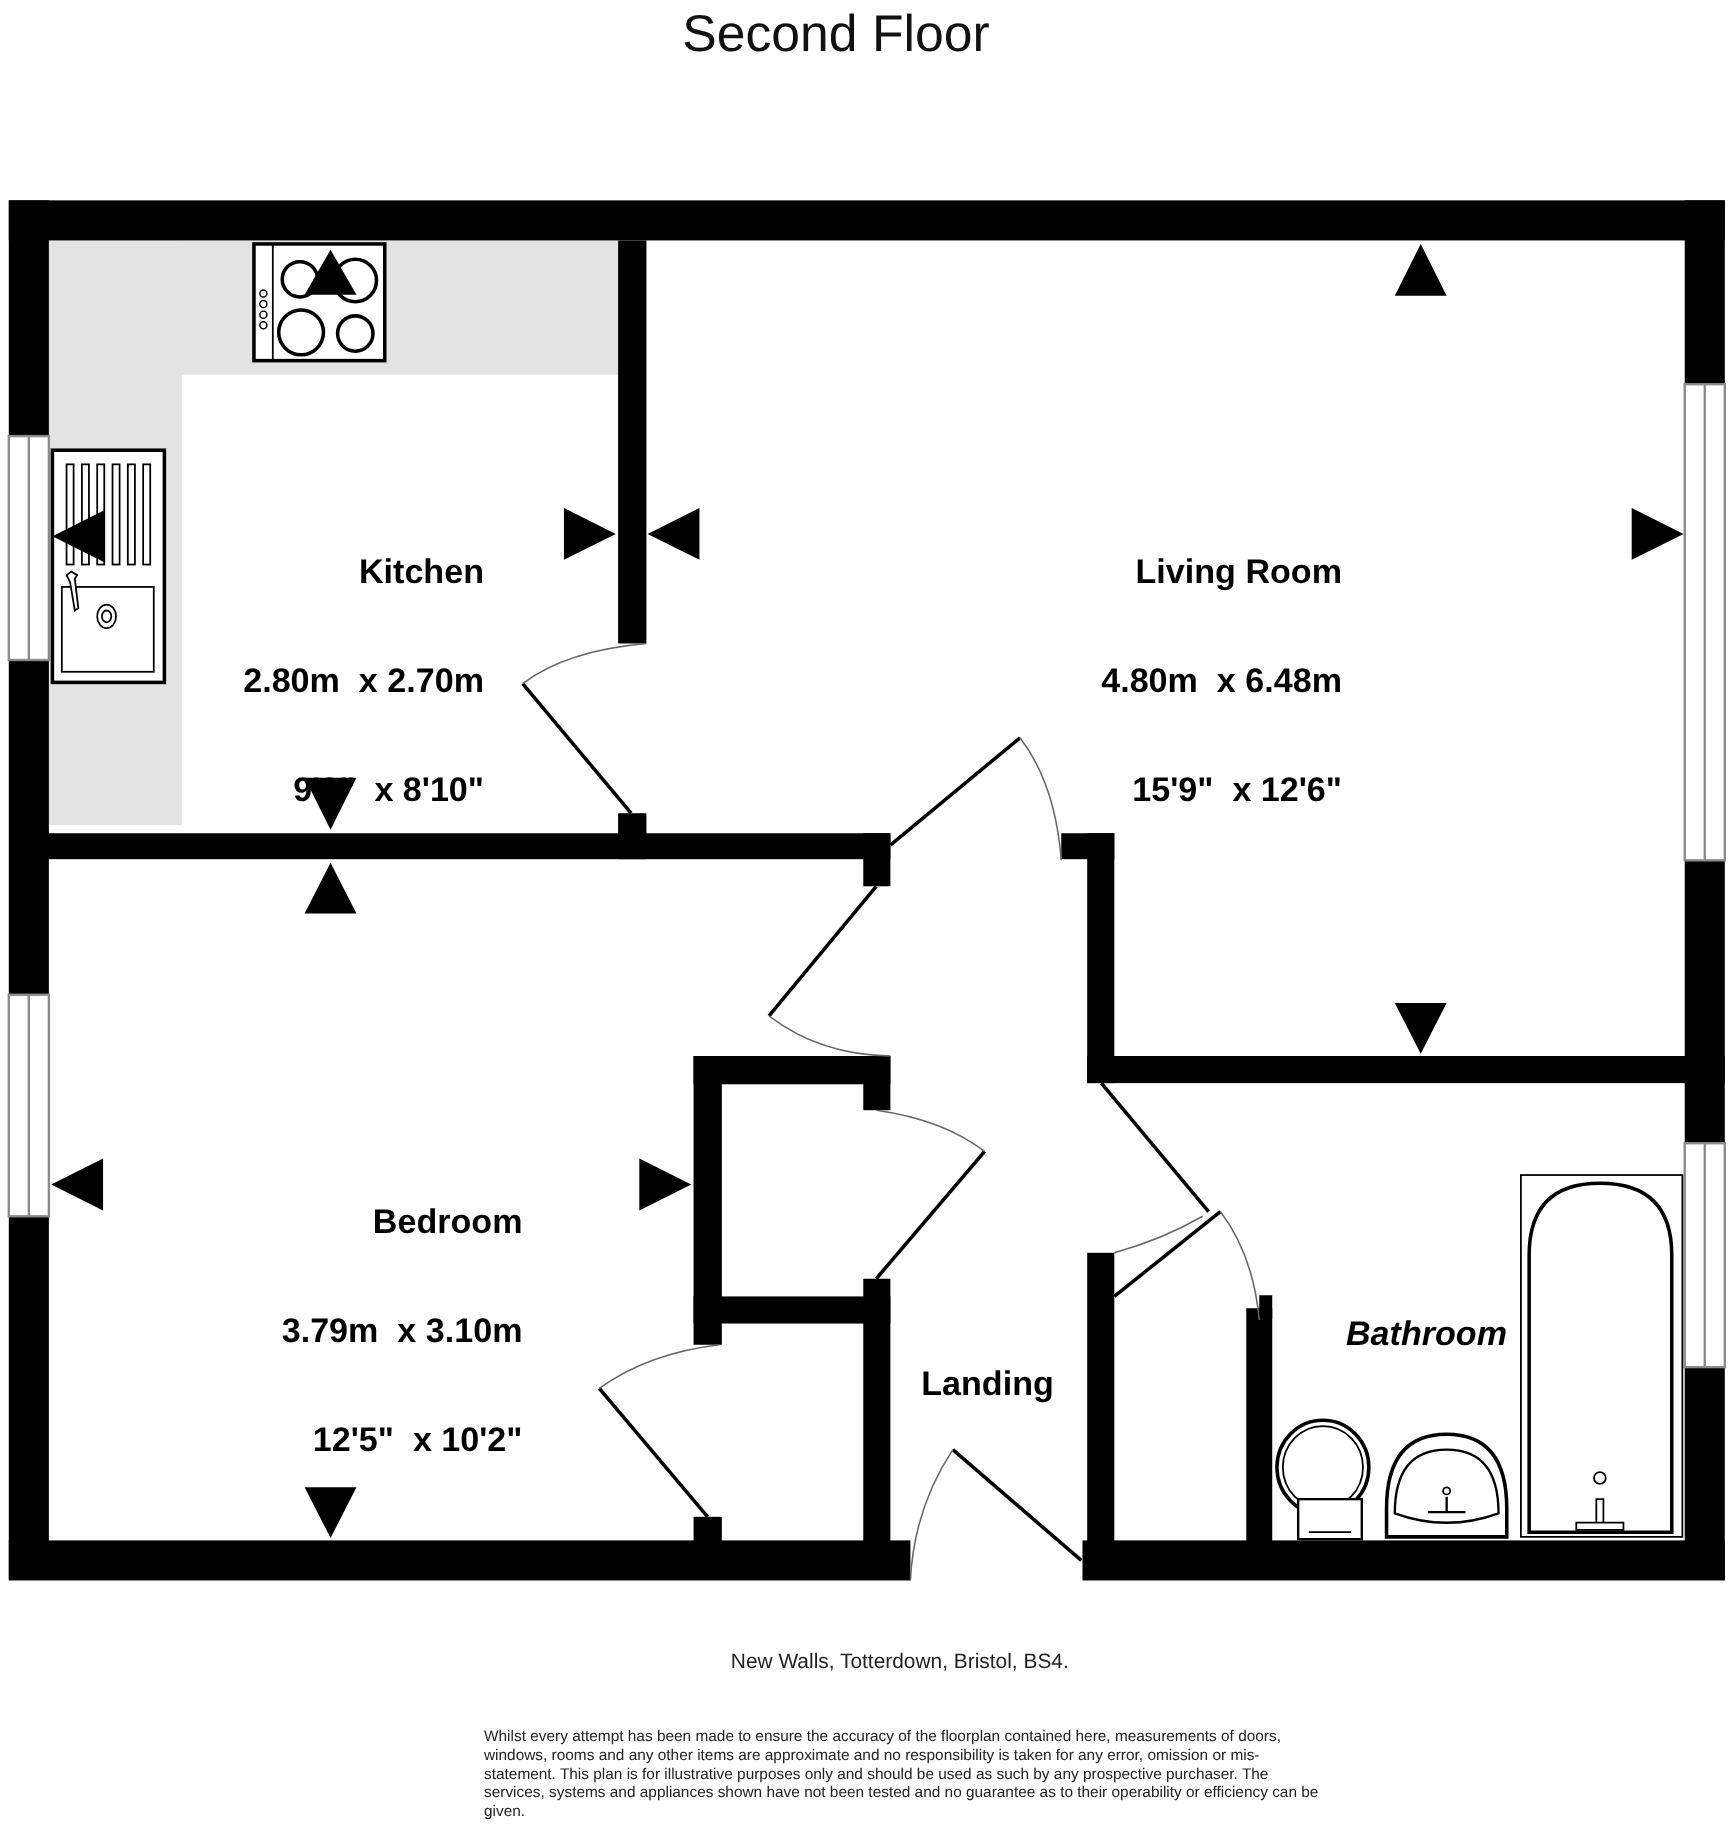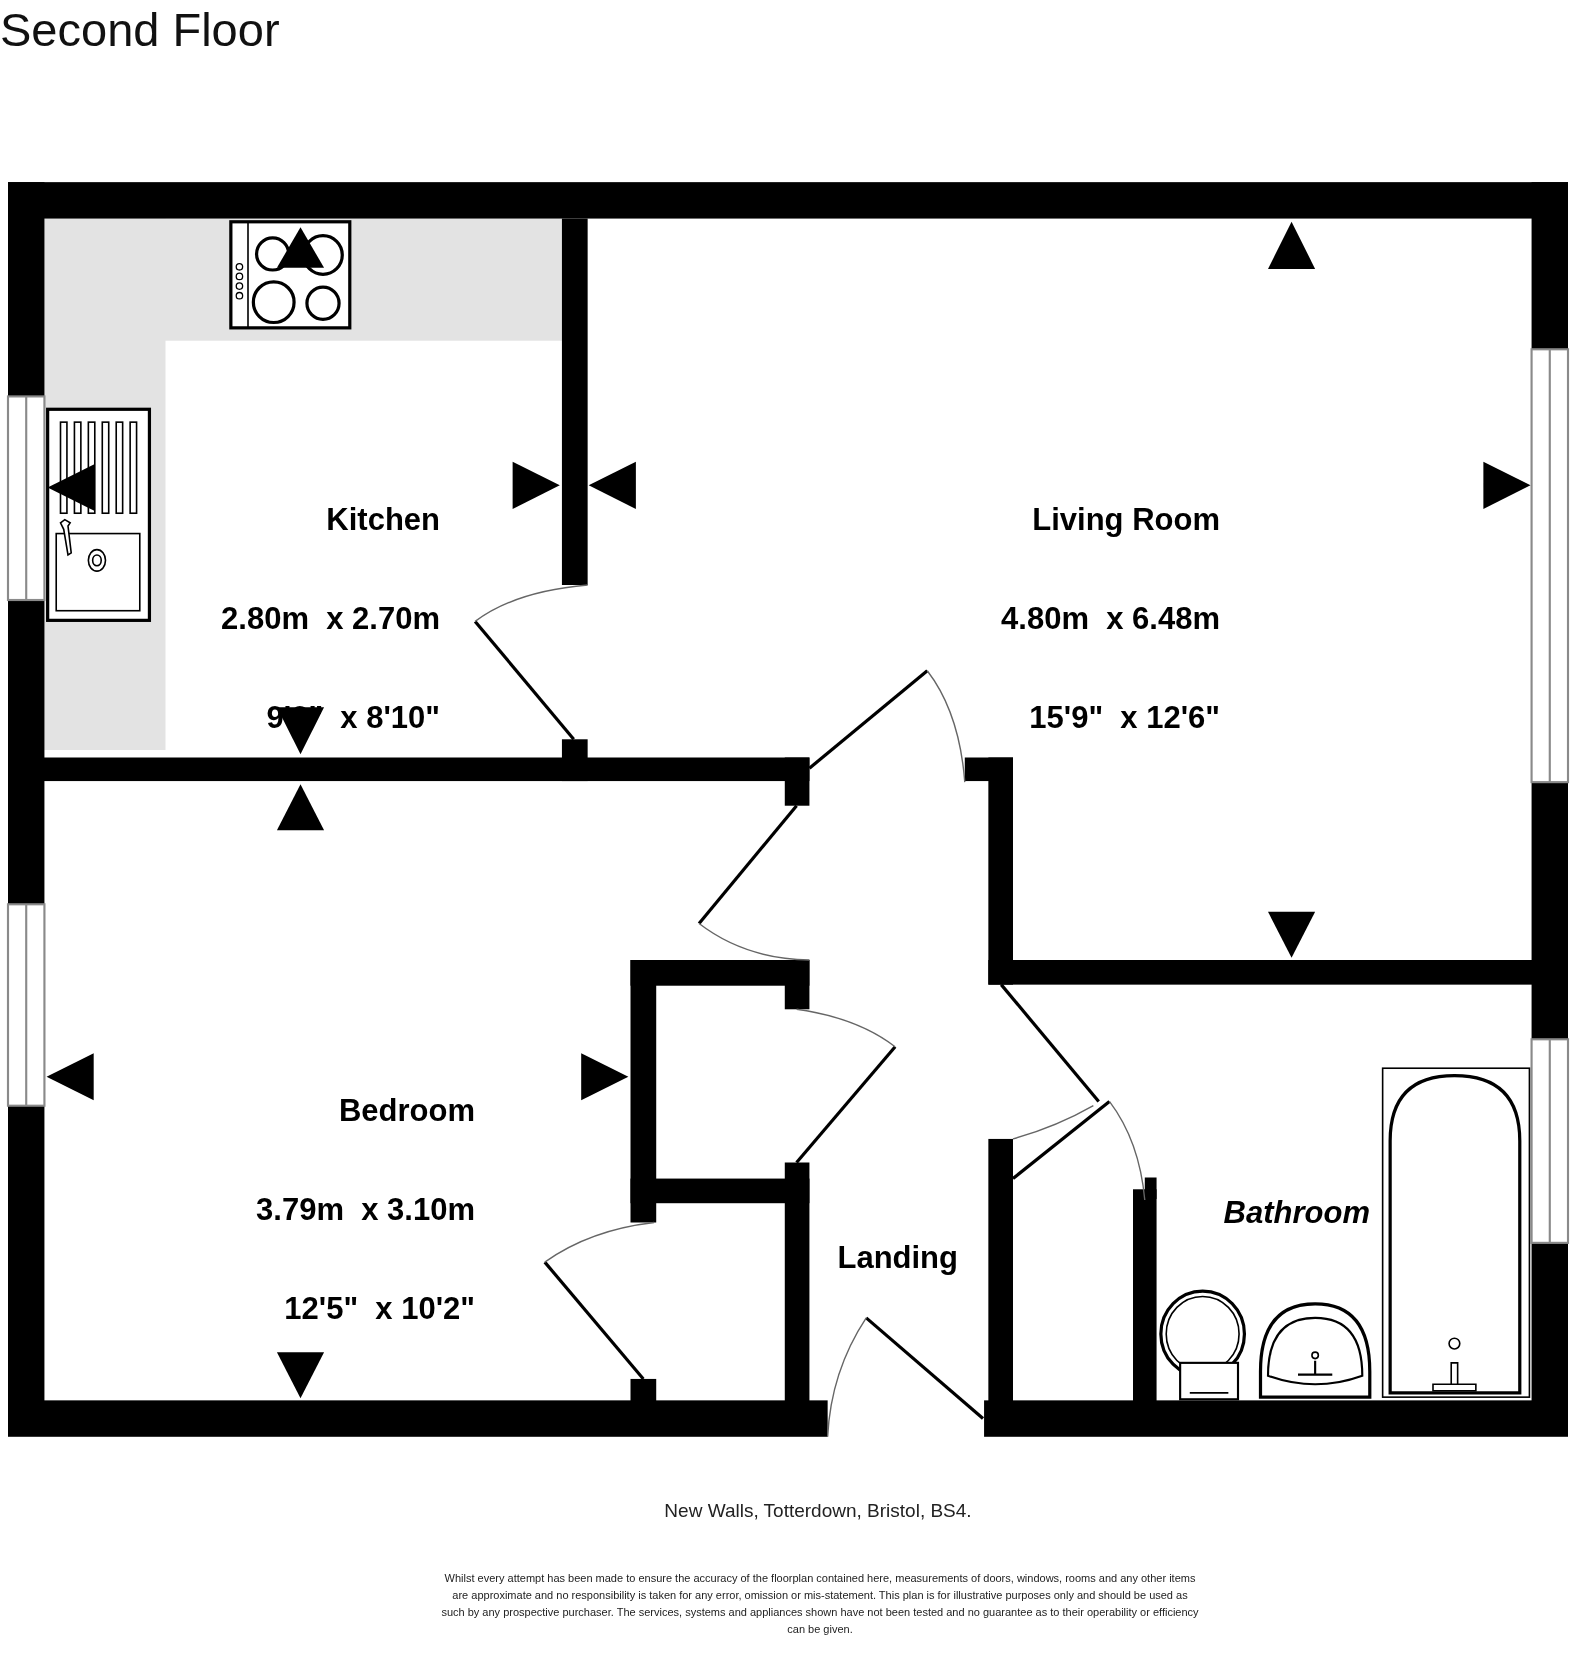--- a/index.html
+++ b/index.html
@@ -1,21 +1,21 @@
 <!DOCTYPE html>
 <html><head>
 <meta charset="utf-8">
 <style>
   html,body{margin:0;padding:0;background:#fff;}
   body{width:1576px;height:1680px;position:relative;overflow:hidden;font-family:"Liberation Sans",sans-serif;}
   #plan{position:absolute;left:0;top:0;width:1576px;height:1680px;}
-  .title{position:absolute;left:0;width:1520px;top:2px;font-size:47px;color:#111;font-family:"Liberation Sans",sans-serif;}
+  .title{position:absolute;left:0;width:1520px;top:2px;text-align:center;font-size:47px;color:#111;font-family:"Liberation Sans",sans-serif;}
   .room-label{position:absolute;text-align:right;font-weight:bold;color:#000;font-family:"Liberation Sans",sans-serif;font-size:31px;line-height:33px;white-space:pre;}
   .address{position:absolute;left:0;width:1636px;top:1500px;text-align:center;font-size:19px;color:#222;}
-  .disclaimer{position:absolute;left:440px;width:760px;top:1570px;text-align:center;font-size:11px;line-height:17px;color:#222;}
+  .disclaimer{position:absolute;left:440px;width:760px;top:1570px;text-align:left;font-size:14px;line-height:17px;color:#222;}
   .made{display:block;}
 </style>
 </head>
 <body>
 
 <div class="title">Second Floor</div>
 
 <svg id="plan" viewBox="0 0 1470 1568" xmlns="http://www.w3.org/2000/svg">
 
   <g>

